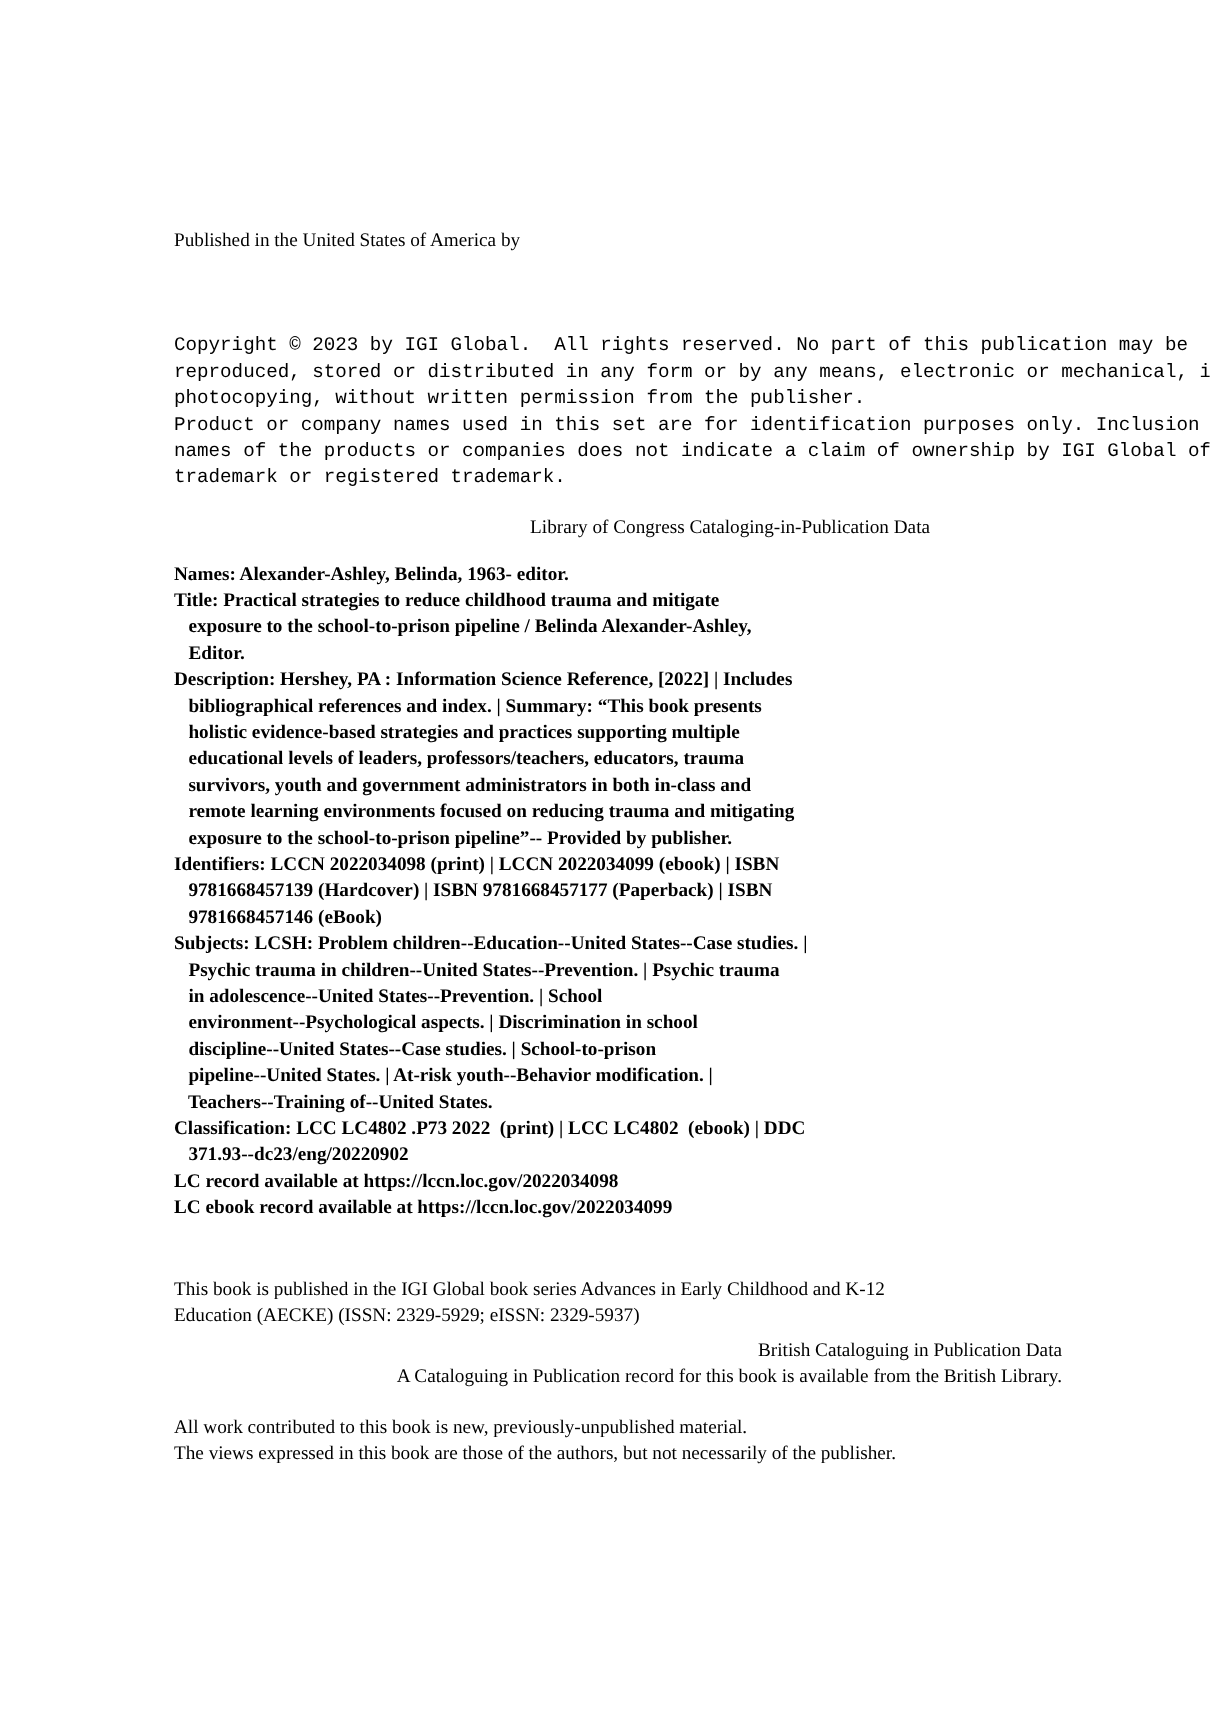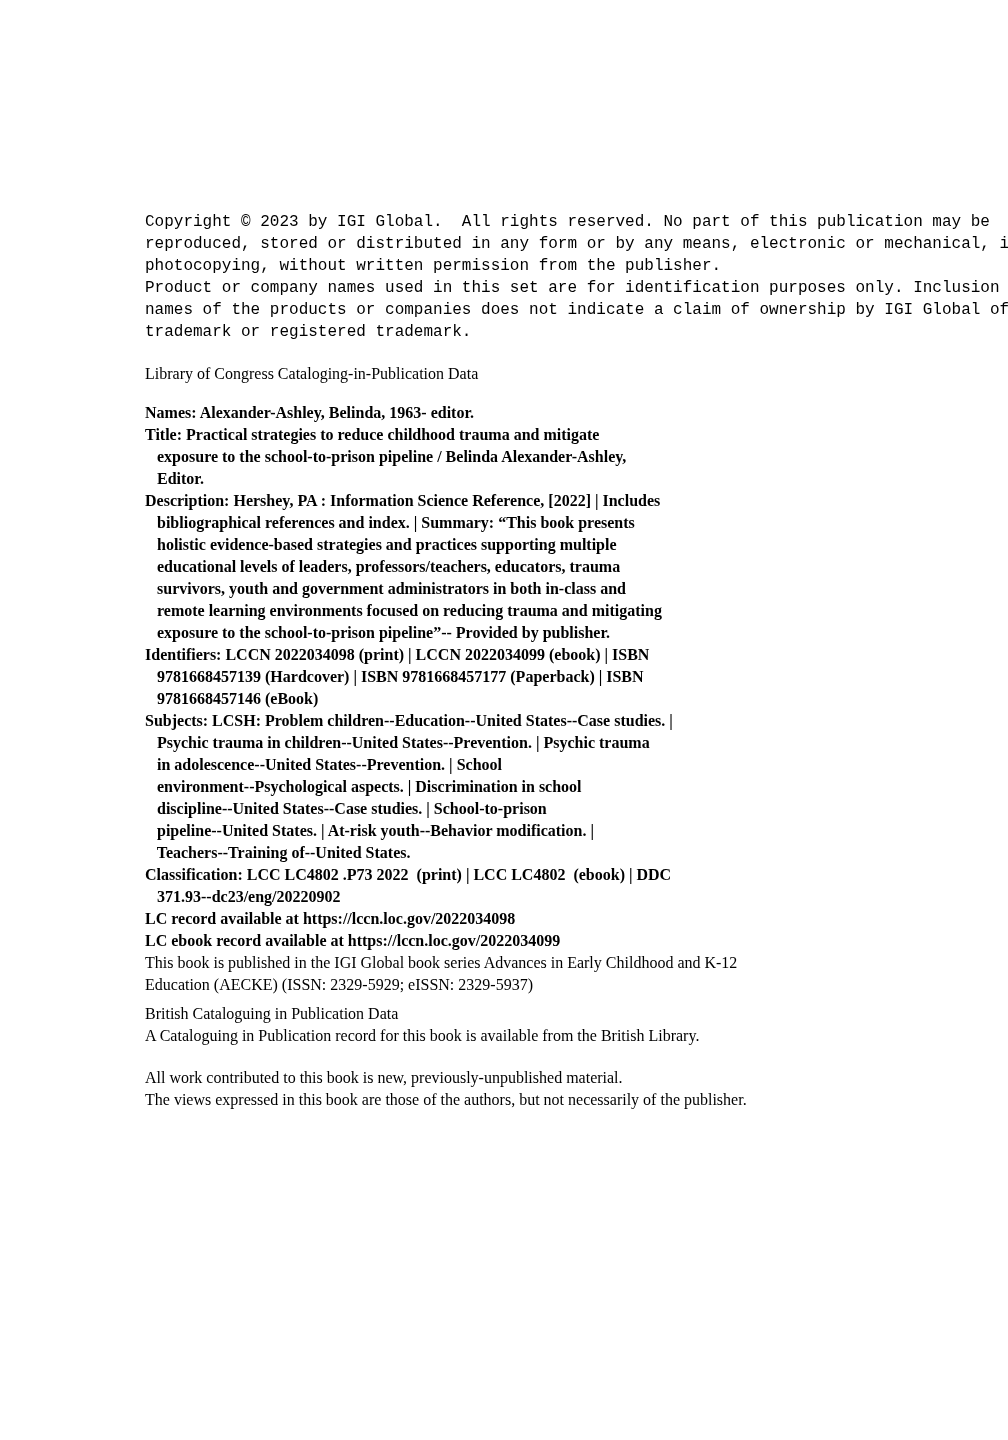--- a/index.html
+++ b/index.html
@@ -23,32 +23,33 @@
   }
   .block {
     font-size: 16px;
     line-height: 22px;
     white-space: pre;
   }
   .indented-lines {
     padding-left: 72px;
   }
   .copyright-block   { margin-top: 21px; font-family: Liberation Mono, monospace; }
-  .cip-heading       { margin-top: 20px; width: 630px; text-align: left; }
+  .cip-heading       { margin-top: 20px; width: 630px; text-align: right; }
   .cip-record        { margin-top: 17px; font-weight: bold; }
-  .series-note       { }
-  .british-cip       { margin-top: 7px;  }
+  .series-note       { margin-top: 46px; }
+  .british-cip       { margin-top: 7px; text-align: right;  }
   .disclaimer        { margin-top: 20px; }
 </style>
 </head>
 <body>
 
 <div class="page">
 
   <div class="block">
+    <div>Published in the United States of America by</div>
   </div>
 
   <div class="block copyright-block">Copyright © 2023 by IGI Global.  All rights reserved. No part of this publication may be
 reproduced, stored or distributed in any form or by any means, electronic or mechanical, including
 photocopying, without written permission from the publisher.
 Product or company names used in this set are for identification purposes only. Inclusion of the
 names of the products or companies does not indicate a claim of ownership by IGI Global of the
 trademark or registered trademark.</div>
 
   <div class="block cip-heading">Library of Congress Cataloging-in-Publication Data</div>

